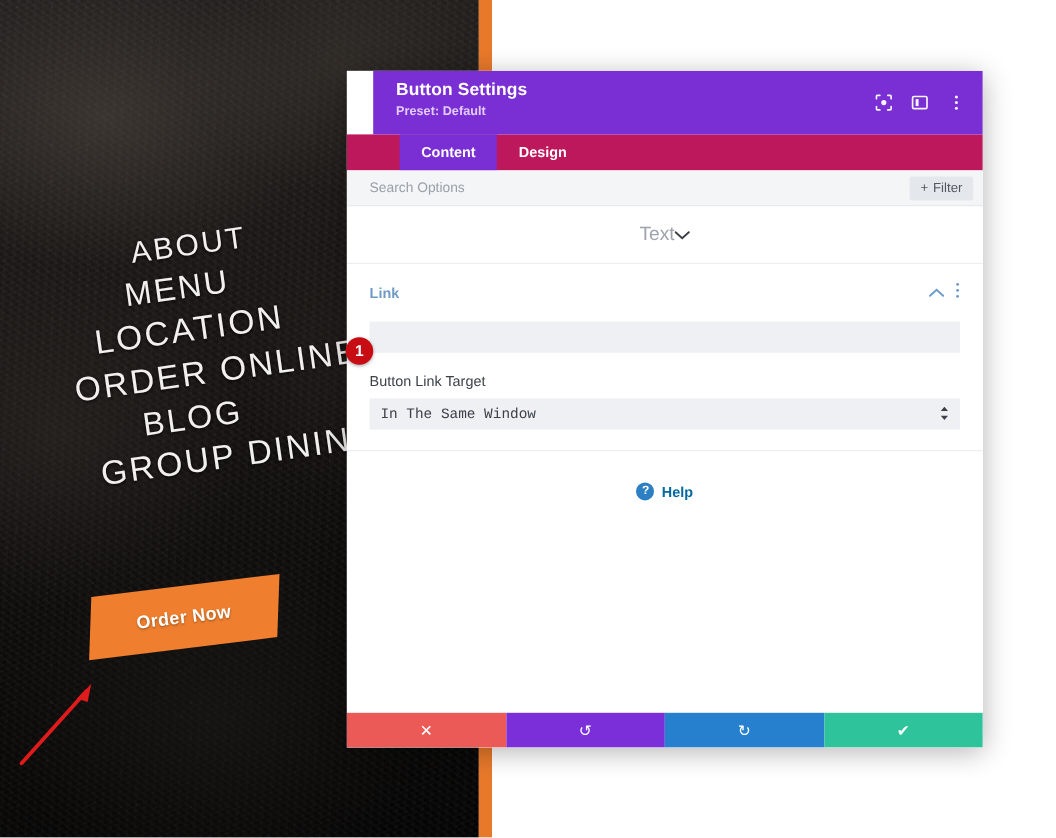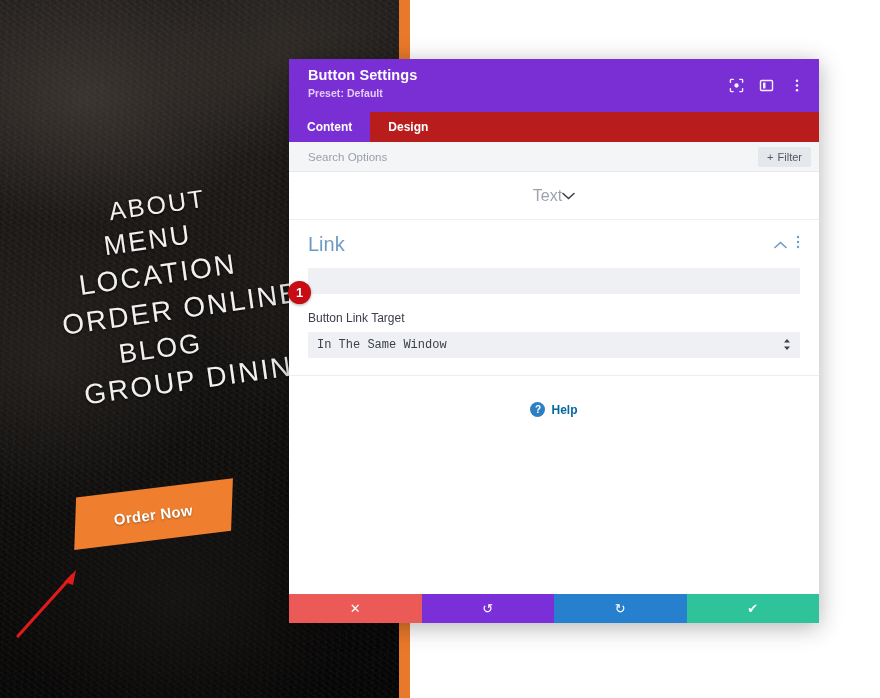--- a/index.html
+++ b/index.html
@@ -128,27 +128,28 @@
   }
 
   .modal-header {
     background: #7a2fd4;
     height: 53px;
     padding: 8px 14px 0 19px;
     display: flex;
     align-items: flex-start;
     justify-content: space-between;
     position: relative;
+    margin-left: 22px;
   }
   .modal-title { color: #ffffff; font-size: 14.5px; font-weight: bold; letter-spacing: 0.1px; }
   .modal-preset { color: #e3ccf7; font-size: 10.5px; font-weight: bold; margin-top: 4px; letter-spacing: 0.05px; }
   .header-icons { display: flex; align-items: center; gap: 13px; margin-top: 10px; }
   .hdr-icon { width: 17px; height: 17px; display: flex; align-items: center; justify-content: center; cursor: pointer; opacity: 0.95; }
 
-  .tabbar { background: #b91c1c; height: 30px; display: flex; align-items: stretch; }
+  .tabbar { background: #be185d; height: 30px; display: flex; align-items: stretch; padding-left: 44px; }
   .tab { display: flex; align-items: center; padding: 0 18px; color: #ffffff; font-size: 12px; font-weight: bold; cursor: pointer; }
   .tab.active { background: #7a2fd4; }
 
   .searchbar {
     height: 30px;
     background: #f4f5f7;
     border-bottom: 1px solid #e6e8ec;
     display: flex;
     align-items: center;
     padding: 0 8px 0 19px;
@@ -179,21 +180,21 @@
     cursor: pointer;
   }
   .section-row .title-closed { font-size: 16px; color: #9da3ad; font-weight: 400; }
   .chev { color: #3b3f46; font-size: 13px; line-height: 1; }
 
   .section-open { border-bottom: 1px solid #eceef1; padding: 0 0 17px 0; }
   .section-open-head {
     height: 48px; display: flex; align-items: center; justify-content: space-between;
     padding: 0 19px; cursor: pointer;
   }
-  .section-open-head .title-open { font-size: 20px; color: #6e9bc5; font-weight: 400; }
+  .section-open-head .title-open { font-size: 12px; color: #6e9bc5; font-weight: 700; }
   .section-head-icons { display: flex; align-items: center; gap: 9px; }
 
   .field { padding: 0 19px; }
   .field-label { font-size: 12px; color: #3c4049; margin-bottom: 7px; }
   .field + .field { margin-top: 17px; }
   .text-input {
     width: 100%; height: 26px;
     background: #eef0f4; border: none; outline: none;
     padding: 0 9px; font-size: 12px; color: #3c4049;
     font-family: "Liberation Sans", sans-serif;

